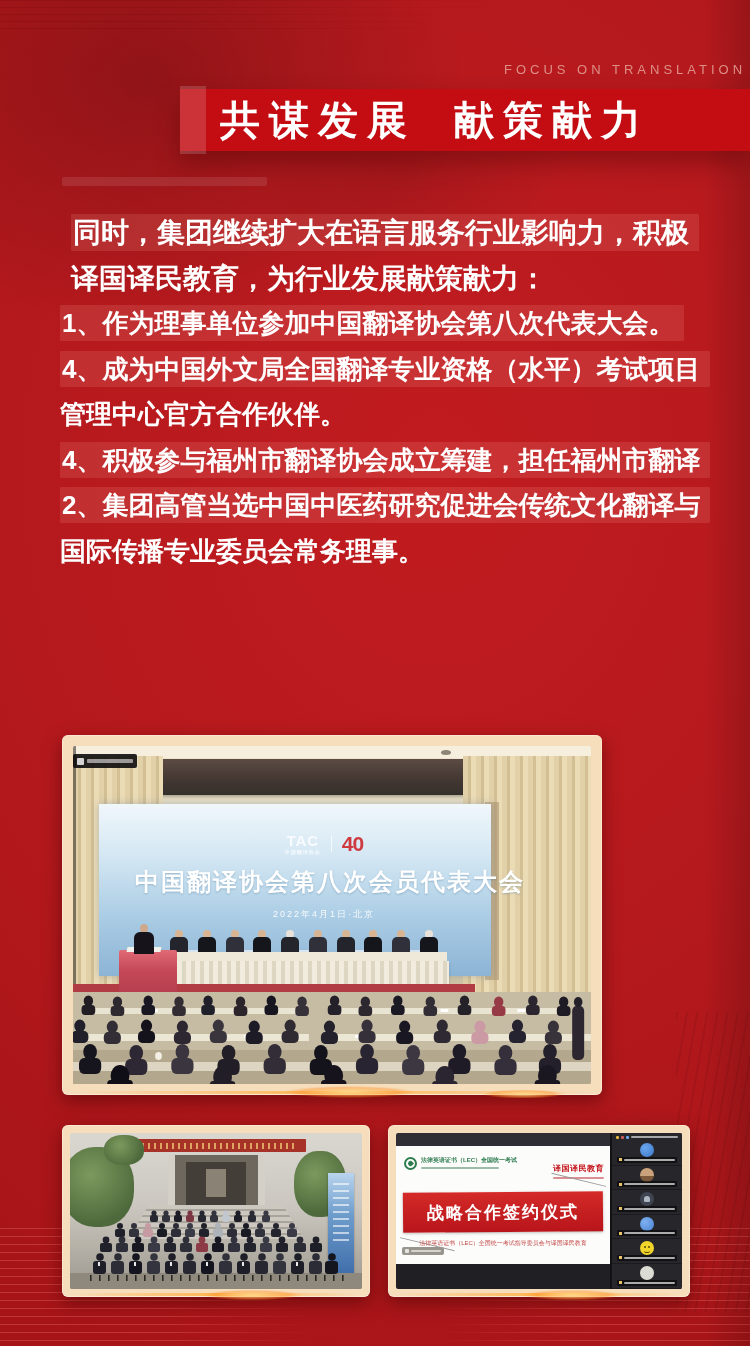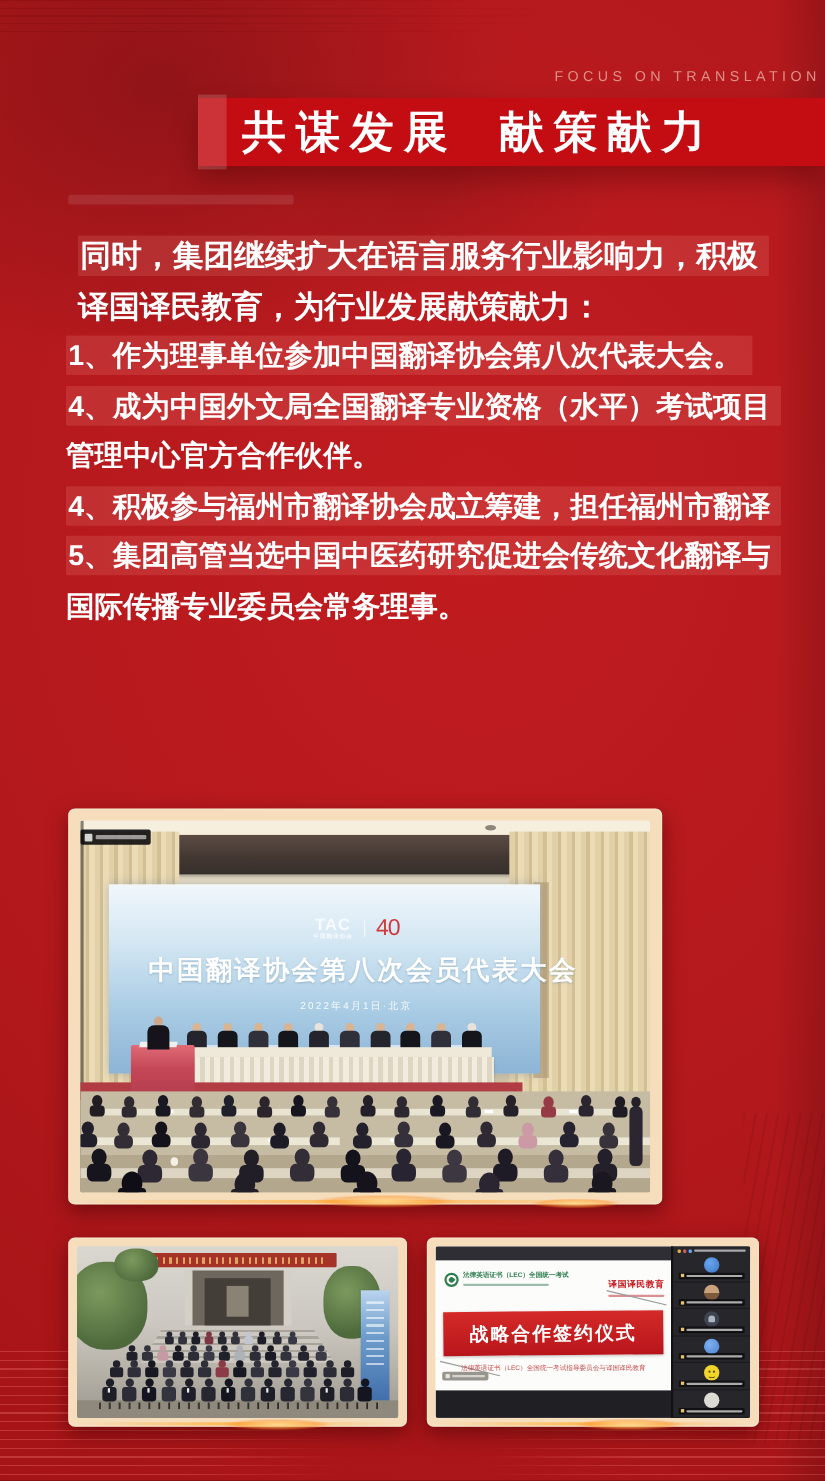--- a/index.html
+++ b/index.html
@@ -62,21 +62,21 @@
   .curtain.cr{right:0;width:128px;}
   .hall-door{right:92px;top:56px;width:14px;height:178px;background:#a98f6c;opacity:.55;}
   .backdrop{left:26px;top:58px;width:392px;height:172px;
     background:linear-gradient(180deg,#f0f7fb 0%,#d4e7f3 30%,#abcde5 65%,#8cb4d5 100%);
     box-shadow:0 0 8px rgba(110,135,160,.45);}
   .backdrop>div{position:absolute;}
   .tac-row{top:28px;left:0;right:0;display:flex;justify-content:center;align-items:center;gap:10px;padding-left:58px;}
   .tac-logo{color:#f8fbff;font-weight:700;font-size:15px;letter-spacing:1px;text-align:center;line-height:1;}
   .tac-logo small{display:block;font-size:5px;letter-spacing:1px;opacity:.9;margin-top:2px;}
   .tac-div{width:1px;height:16px;background:rgba(255,255,255,.7);}
-  .logo-40{color:#cf3a40;font-weight:400;font-size:21px;letter-spacing:-1px;text-align:right;}
+  .logo-40{color:#cf3a40;font-weight:700;font-size:21px;letter-spacing:-1px;text-align:right;}
   .bd-title{top:62px;left:0;right:0;text-align:center;padding-left:36px;color:#fff;font-size:24px;
     font-weight:700;letter-spacing:2px;white-space:nowrap;text-shadow:0 1px 2px rgba(80,120,150,.4);}
   .bd-date{top:104px;left:0;right:0;text-align:center;padding-left:58px;color:rgba(255,255,255,.9);
     font-size:9px;letter-spacing:2px;}
   .bd-logos{top:146px;left:0;right:0;display:flex;justify-content:center;gap:26px;padding-left:30px;opacity:.7;}
   .bd-logos i{display:block;height:5px;background:rgba(255,255,255,.85);border-radius:1px;}
   .officials{left:96px;top:184px;width:270px;display:flex;justify-content:space-between;}
   .off{position:relative;width:20px;height:26px;}
   .off::before{content:"";position:absolute;left:6px;top:0;width:8px;height:8px;border-radius:50%;background:#d9b492;}
   .off::after{content:"";position:absolute;left:1px;top:7px;width:18px;height:17px;border-radius:5px 5px 0 0;background:#23242c;}
@@ -191,21 +191,21 @@
     <h1>共谋发展 献策献力</h1>
   </div>
 
   <div class="body-text">
     <div class="line intro hl"><span>同时，集团继续扩大在语言服务行业影响力，积极</span></div>
     <div class="line intro"><span>译国译民教育，为行业发展献策献力：</span></div>
     <div class="line hl"><span>1、作为理事单位参加中国翻译协会第八次代表大会。</span></div>
     <div class="line hl"><span>4、成为中国外文局全国翻译专业资格（水平）考试项目</span></div>
     <div class="line"><span>管理中心官方合作伙伴。</span></div>
     <div class="line hl"><span>4、积极参与福州市翻译协会成立筹建，担任福州市翻译</span></div>
-    <div class="line hl"><span>5、集团高管当选中国中医药研究促进会传统文化翻译与</span></div>
+    <div class="line hl"><span>2、集团高管当选中国中医药研究促进会传统文化翻译与</span></div>
     <div class="line"><span>国际传播专业委员会常务理事。</span></div>
   </div>
 
   <div class="frame frame-main">
     <div class="scene hall">
       <div class="hall-ceiling"></div>
       <div class="hall-dot"></div>
       <div class="hall-screen"></div>
       <div class="curtain cl"></div>
       <div class="curtain cr"></div>

